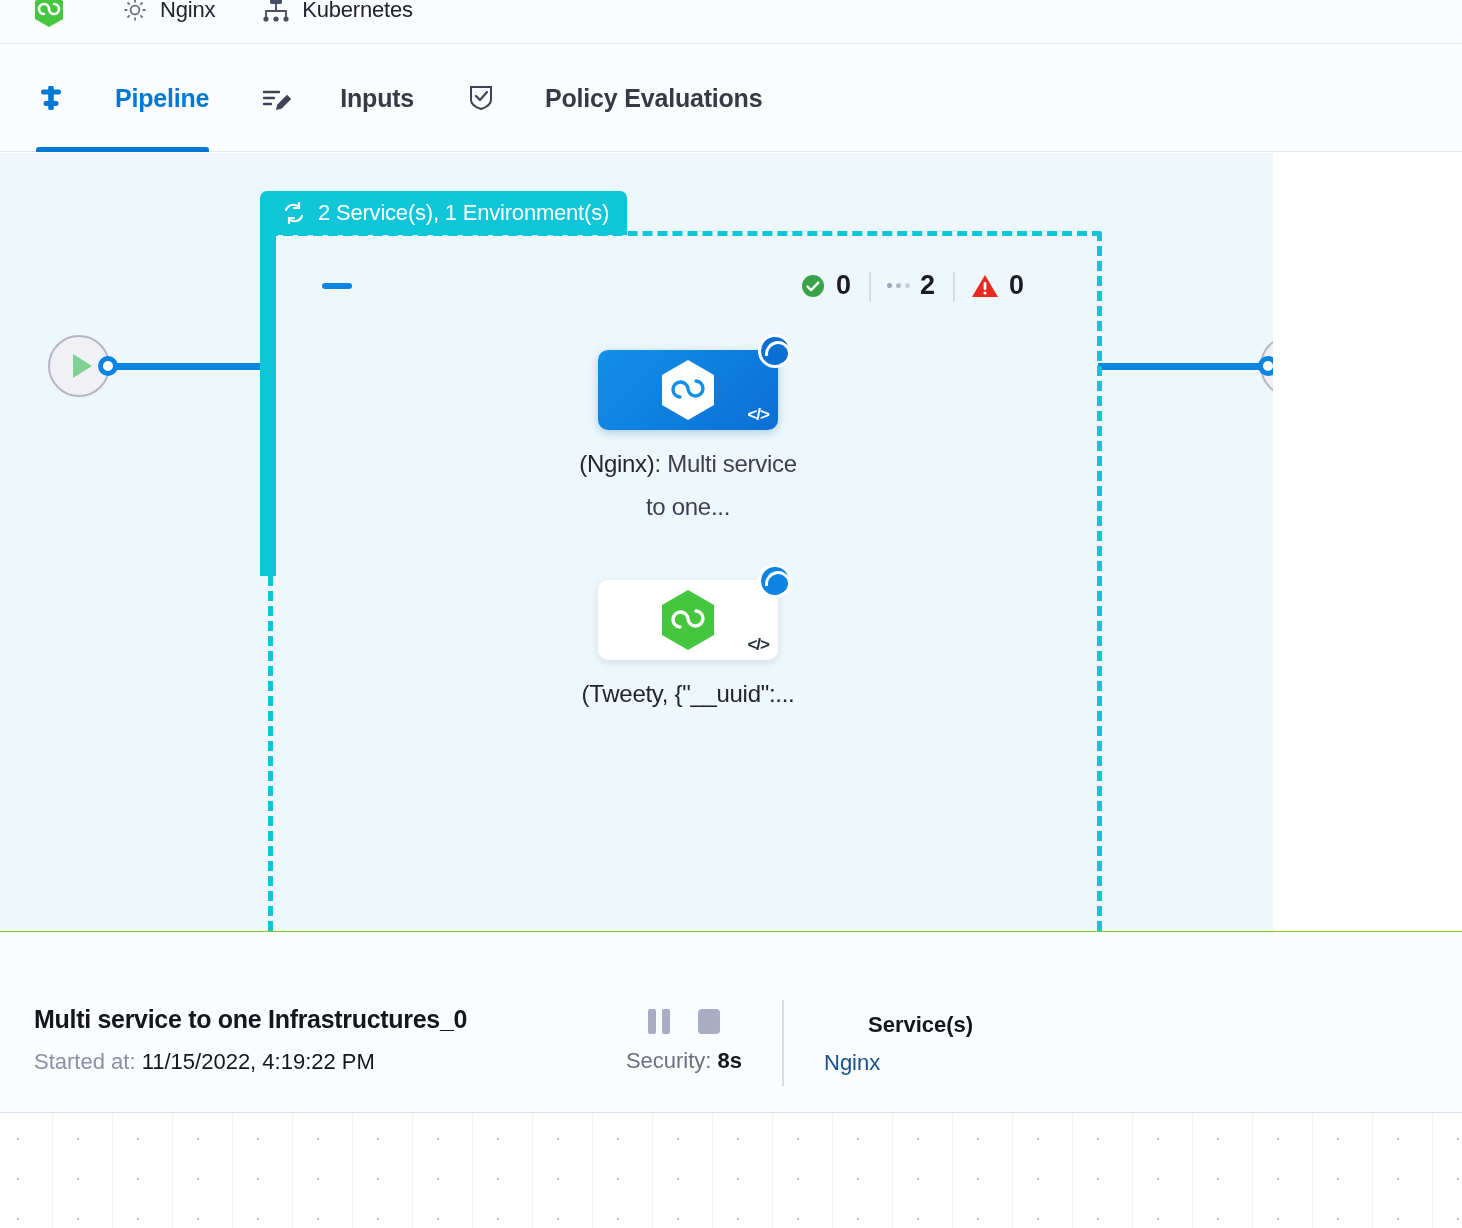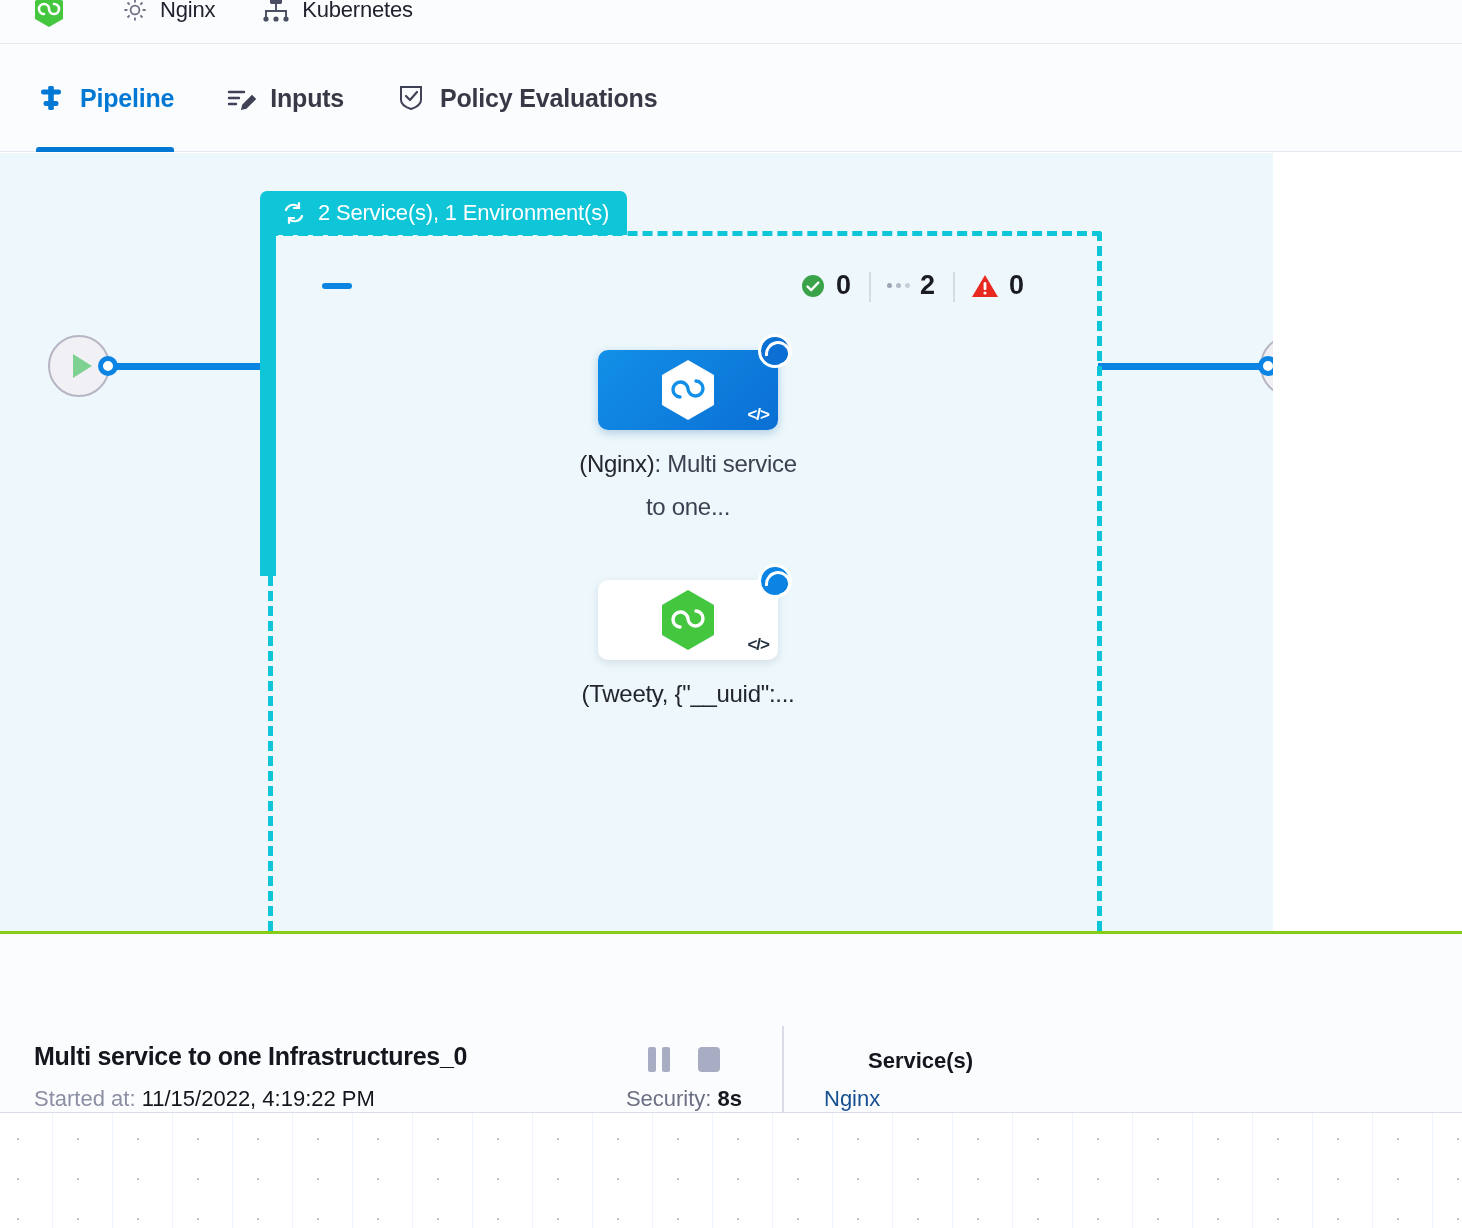--- a/index.html
+++ b/index.html
@@ -67,20 +67,21 @@
     margin-right: 52px;
     cursor: pointer;
     position: relative;
   }
   .tab-label {
     font-size: 25px;
     font-weight: bold;
     color: #383946;
     letter-spacing: -0.2px;
     white-space: nowrap;
+    margin-left: 35px;
   }
   .tab.active .tab-label { color: #0278d5; }
   .tab.active::after {
     content: "";
     position: absolute;
     left: 0; right: 0; bottom: 0;
     height: 5px;
     background: #0278d5;
     border-radius: 3px 3px 0 0;
   }
@@ -301,24 +302,24 @@
     letter-spacing: -0.3px;
   }
   .svc-label b { font-weight: normal; color: #23252f; }
 
   
   .detail {
     position: absolute;
     left: 0; top: 931px;
     width: 1462px; height: 182px;
     background: #fbfcfe;
-    border-top: 3px solid #84cc16;
+    border-top: 1px solid #84cc16;
     border-bottom: 1px solid #dadcea;
     display: flex;
-    align-items: flex-end;
+    align-items: center;
   }
   .detail-main {
     padding: 35px 0 0 34px;
     width: 586px;
   }
   .detail-title {
     font-size: 25px;
     font-weight: bold;
     color: #14151d;
     letter-spacing: -0.3px;

